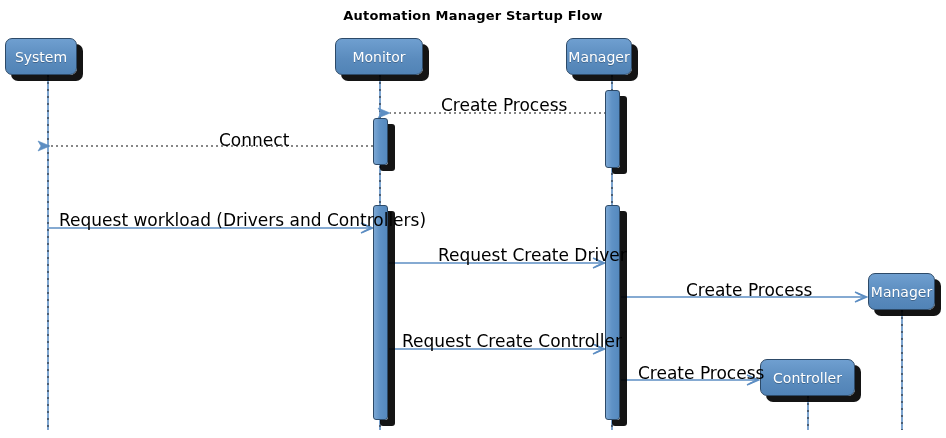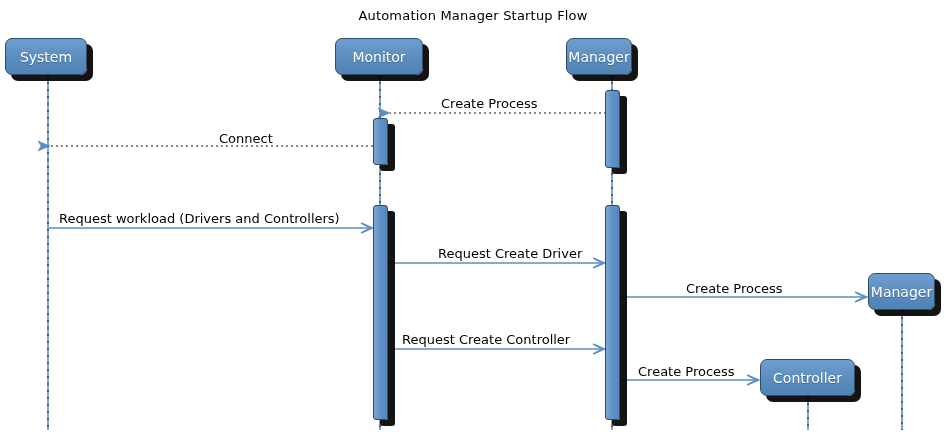--- a/index.html
+++ b/index.html
@@ -24,21 +24,21 @@
     left: 0;
     top: 0;
   }
   .diagram-title {
     position: absolute;
     left: 0;
     top: 8px;
     width: 946px;
     text-align: center;
     font-size: 13px;
-    font-weight: normal;
+    font-weight: bold;
     color: #000000;
     letter-spacing: 0.2px;
   }
   .lifeline-box {
     position: absolute;
     border-radius: 7px;
     border: 1px solid #2d4a68;
     background: linear-gradient(to bottom, #6f9fd0 0%, #5b8cbe 55%, #5183b6 100%);
     box-shadow: 6px 6px 0 0 rgba(0,0,0,0.92);
     display: flex;
@@ -56,21 +56,21 @@
   .activation {
     position: absolute;
     background: linear-gradient(to right, #7ba7d4 0%, #5f92c6 45%, #5589be 100%);
     border: 1px solid #2d4a68;
     border-radius: 3px;
     box-shadow: 7px 6px 0 0 rgba(0,0,0,0.92);
     box-sizing: border-box;
   }
   .msg-label {
     position: absolute;
-    font-size: 13px;
+    font-size: 17px;
     color: #000000;
     white-space: nowrap;
     line-height: 1;
   }
 </style>
 </head>
 <body>
 
 <div id="stage">
 
@@ -119,21 +119,21 @@
       </g>
   </svg>
 
   <div id="activations-layer">
       <div class="activation" style="left: 373px; top: 118px; width: 15px; height: 47px;"></div>
       <div class="activation" style="left: 605px; top: 90px; width: 15px; height: 78px;"></div>
       <div class="activation" style="left: 373px; top: 205px; width: 15px; height: 215px;"></div>
       <div class="activation" style="left: 605px; top: 205px; width: 15px; height: 215px;"></div>
     </div>
   <div id="boxes-layer">
-      <div class="lifeline-box" style="left: 5px; top: 38px; width: 82px; height: 37px;">
+      <div class="lifeline-box" style="left: 5px; top: 38px; width: 72px; height: 37px;">
         <span class="lifeline-box-label">System</span>
       </div>
       <div class="lifeline-box" style="left: 335px; top: 38px; width: 88px; height: 37px;">
         <span class="lifeline-box-label">Monitor</span>
       </div>
       <div class="lifeline-box" style="left: 566px; top: 38px; width: 66px; height: 37px;">
         <span class="lifeline-box-label">Manager</span>
       </div>
       <div class="lifeline-box" style="left: 868px; top: 273px; width: 67px; height: 37px;">
         <span class="lifeline-box-label">Manager</span>

